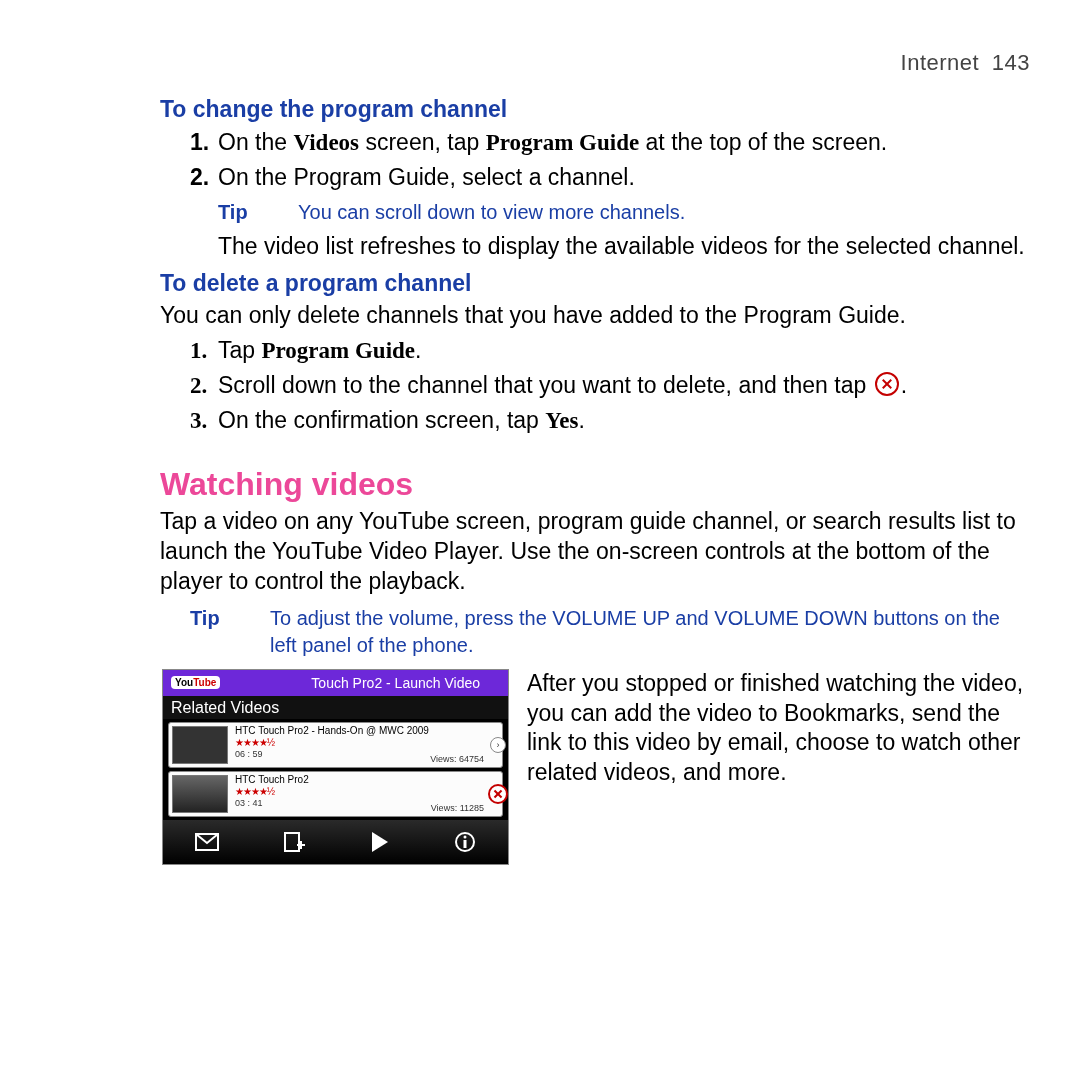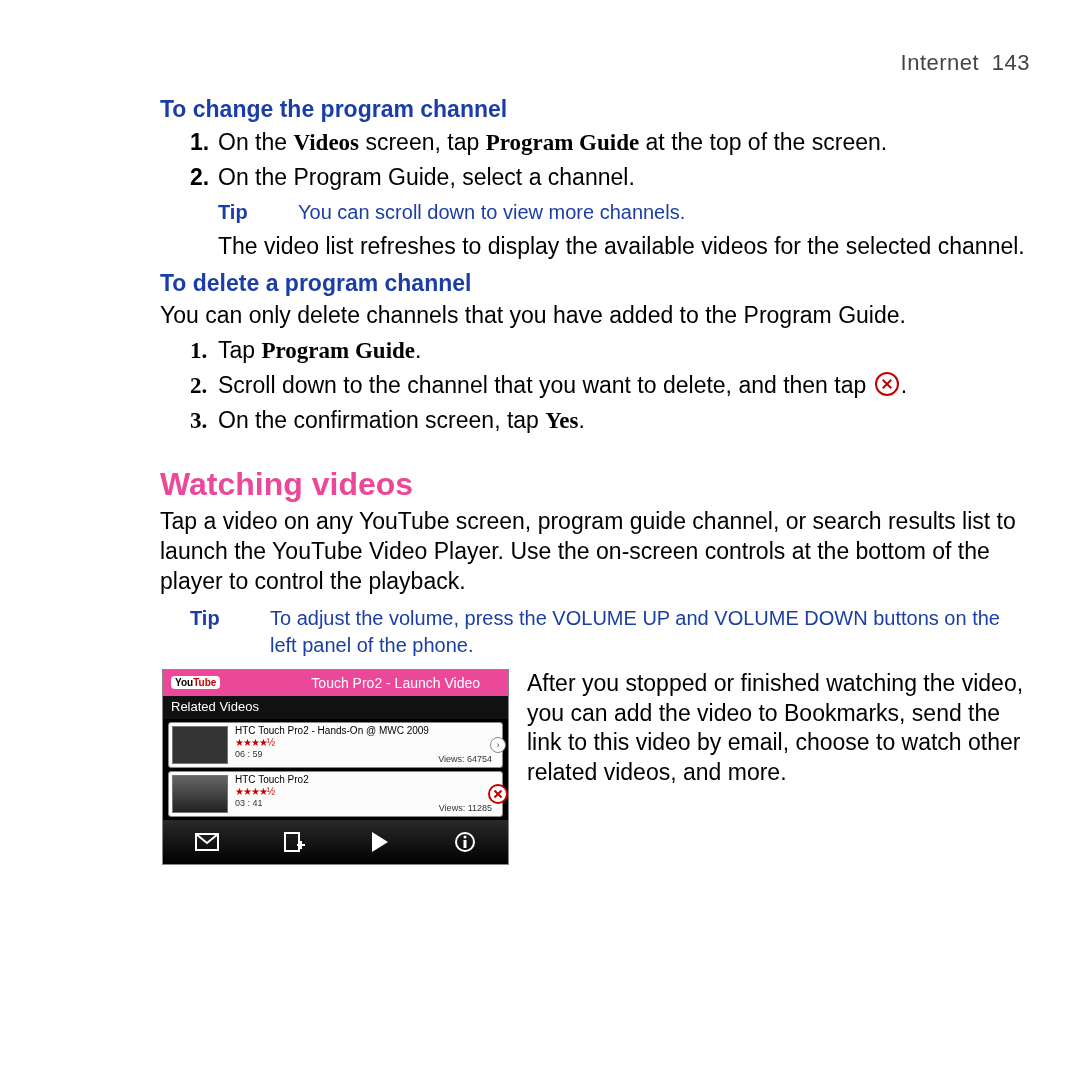--- a/index.html
+++ b/index.html
@@ -128,39 +128,39 @@
     border: 1px solid #888;
     margin-left: 2px;
     font-family: Arial, sans-serif;
     color: #fff;
     flex-shrink: 0;
   }
   .yt-top {
     display: flex;
     align-items: center;
     height: 26px;
-    background: #ec4899;
+    background: #6d28d9;
     font-size: 12px;
   }
   .yt-logo {
     background: #fff;
     color: #000;
     font-weight: 700;
     border-radius: 4px;
     padding: 1px 4px;
     margin: 0 8px;
     font-size: 10px;
     font-family: Arial, sans-serif;
   }
   .yt-logo span { color:#c00; }
   .yt-title { flex: 1; text-align: right; font-size: 14px; }
   .yt-related {
     height: 20px;
     background: #111;
-    font-size: 13px;
+    font-size: 16px;
     padding: 3px 8px 0 8px;
   }
   .yt-item {
     position: relative;
     display: flex;
     background: #fcfcfc;
     color: #000;
     border: 1px solid #888;
     border-radius: 3px;
     margin: 3px 5px;
@@ -175,21 +175,21 @@
   .yt-meta {
     flex: 1;
     font-size: 9px;
     padding: 2px 4px 0 4px;
     line-height: 1.2;
     position: relative;
   }
   .yt-meta .t { font-size: 10px; }
   .yt-meta .stars { color: #c00; letter-spacing: -1px; font-size: 10px; }
   .yt-meta .dur  { color: #333; font-size: 9px; }
-  .yt-meta .views { position: absolute; right: 10px; bottom: 2px; color: #333; font-size: 9px; }
+  .yt-meta .views { position: absolute; right: 18px; bottom: 2px; color: #333; font-size: 9px; }
   .yt-item .arrow {
     position: absolute;
     right: -4px;
     top: 50%;
     transform: translateY(-50%);
     width: 14px;
     height: 14px;
     border-radius: 50%;
     border: 1px solid #888;
     background: #fff;

